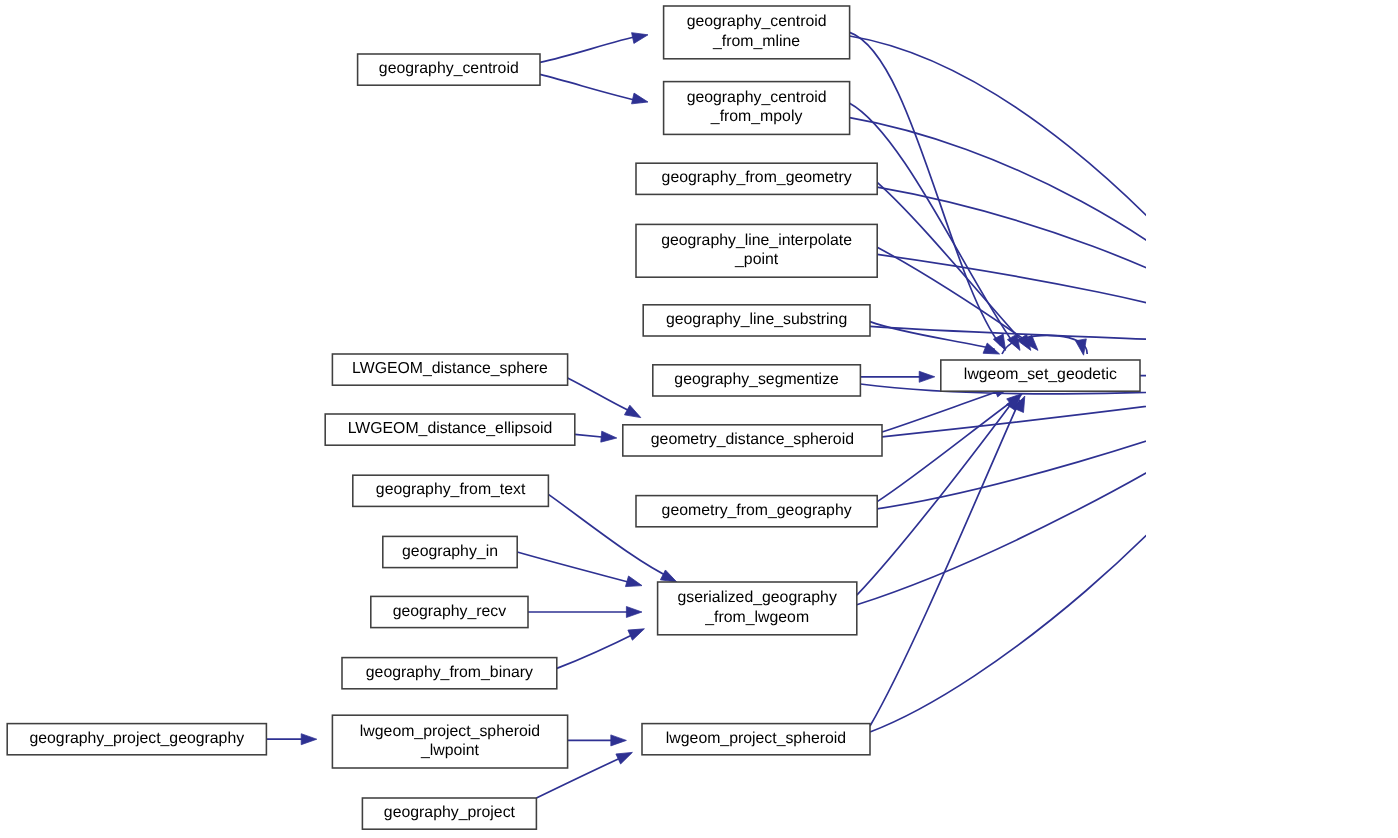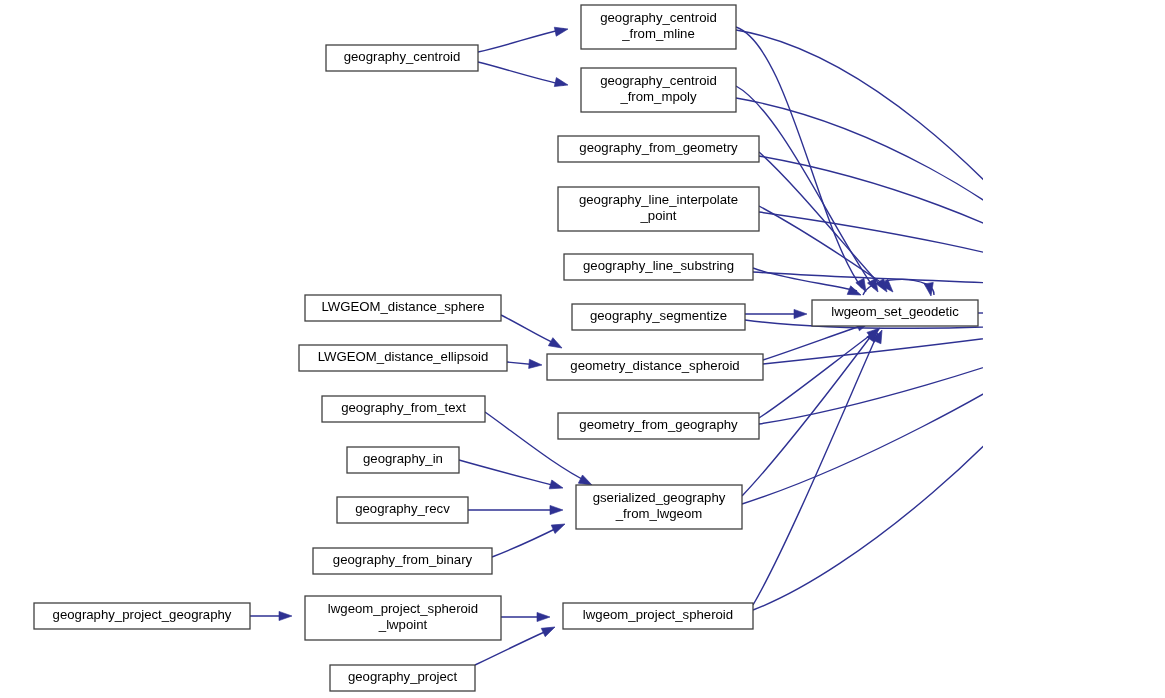--- a/index.html
+++ b/index.html
@@ -7,21 +7,20 @@
     padding: 0;
     background: #ffffff;
   }
   #callgraph-root {
     position: relative;
     width: 955px;
     height: 698px;
     background: #ffffff;
     font-family: "Liberation Sans", sans-serif;
     overflow: hidden;
-    padding-left: 28px;
   }
   svg#graph-svg {
     display: block;
     width: 1165px;
     height: 698px;
   }
   .node-box {
     fill: #ffffff;
     stroke: #404040;
     stroke-width: 1.3;

